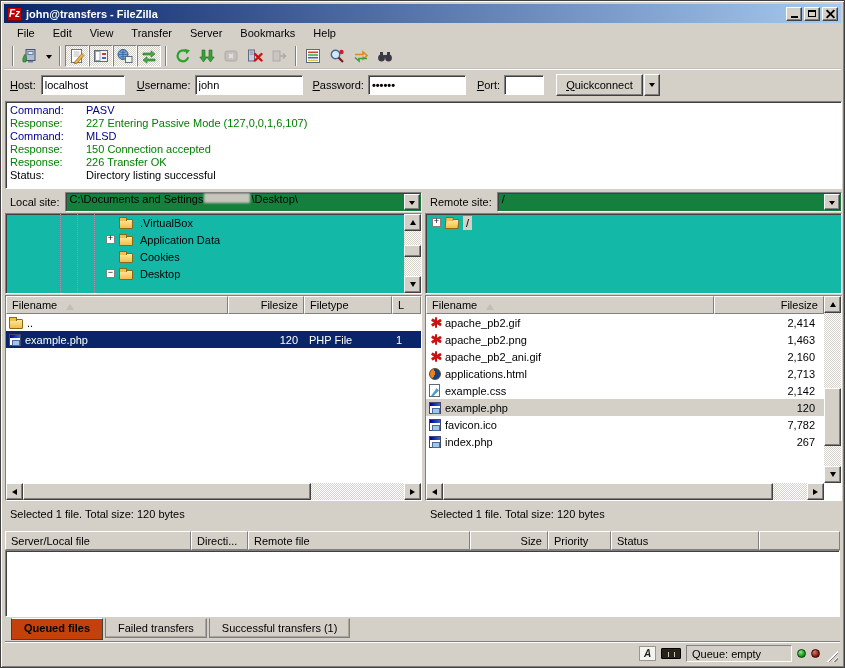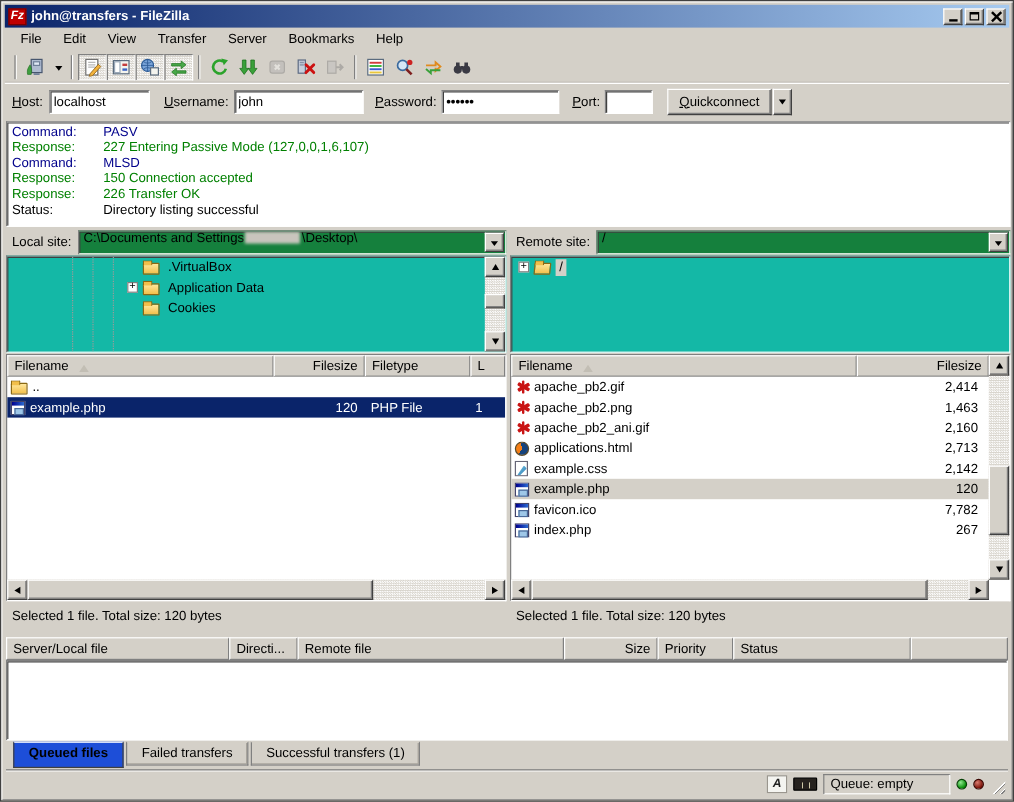--- a/index.html
+++ b/index.html
@@ -153,21 +153,21 @@
   .queue-body { position:absolute; left:4px; right:4px; top:549px; height:67px; background:#fff;
                 border:1px solid; border-color:#808080 #fff #fff #808080; box-shadow:inset 1px 1px 0 #404040; }
   .qc0{width:186px;} .qc1{width:57px;} .qc2{width:222px;} .qc3{width:78px;justify-content:flex-end;}
   .qc4{width:63px;} .qc5{width:148px;} .qc6{flex:1;}
 
   
   .tabs { position:absolute; left:4px; right:4px; top:617px; height:22px; display:flex; padding-left:6px; }
   .tab { height:20px; padding:3px 12px 0; font-size:11px; background:#d4d0c8;
          border:1px solid #808080; border-top:1px solid #d4d0c8; margin-right:2px;
          box-shadow:inset -1px -1px 0 #a8a49c; }
-  .tab.active { background:#1d4ed8; font-weight:bold; height:22px; border-color:#404040;
+  .tab.active { background:#c2410c; font-weight:bold; height:22px; border-color:#404040;
                 border-top:1px solid #fff; box-shadow:none; position:relative; z-index:2; }
 
   
   .statusbar { position:absolute; left:4px; right:4px; bottom:3px; height:23px;
                border-top:1px solid #808080; box-shadow:0 1px 0 #fff inset;
                display:flex; align-items:center; justify-content:flex-end; gap:5px; padding:1px 2px 0 4px;text-align:center; }
   .si-a { width:17px; height:15px; background:#f4f4f0; border:1px solid #9a968e;
           display:flex; align-items:center; justify-content:center;
           font-size:10px; font-weight:bold; font-style:italic; color:#222; }
   .si-a::before { content:"A"; }
@@ -405,20 +405,25 @@
     <div class="trow" style="padding-left:100px">
       <span class="expander plus"></span>
       <span class="icon icon-folder"></span>
       <span class="tlabel">Application Data</span>
     </div>
     <div class="trow" style="padding-left:100px">
       <span class="exp-spacer"></span>
       <span class="icon icon-folder"></span>
       <span class="tlabel">Cookies</span>
     </div>
+    <div class="trow" style="padding-left:100px">
+      <span class="expander minus"></span>
+      <span class="icon icon-folder"></span>
+      <span class="tlabel">Desktop</span>
+    </div>
     <div class="vscroll" style="right:0;top:0;bottom:0">
       <span class="sbtn t">
           <span class="a-up"></span>
         </span>
       <span class="thumb" style="left:0;width:17px;top:31px;height:12px"></span>
       <span class="sbtn b">
           <span class="a-dn"></span>
         </span>
     </div>
   </div>

